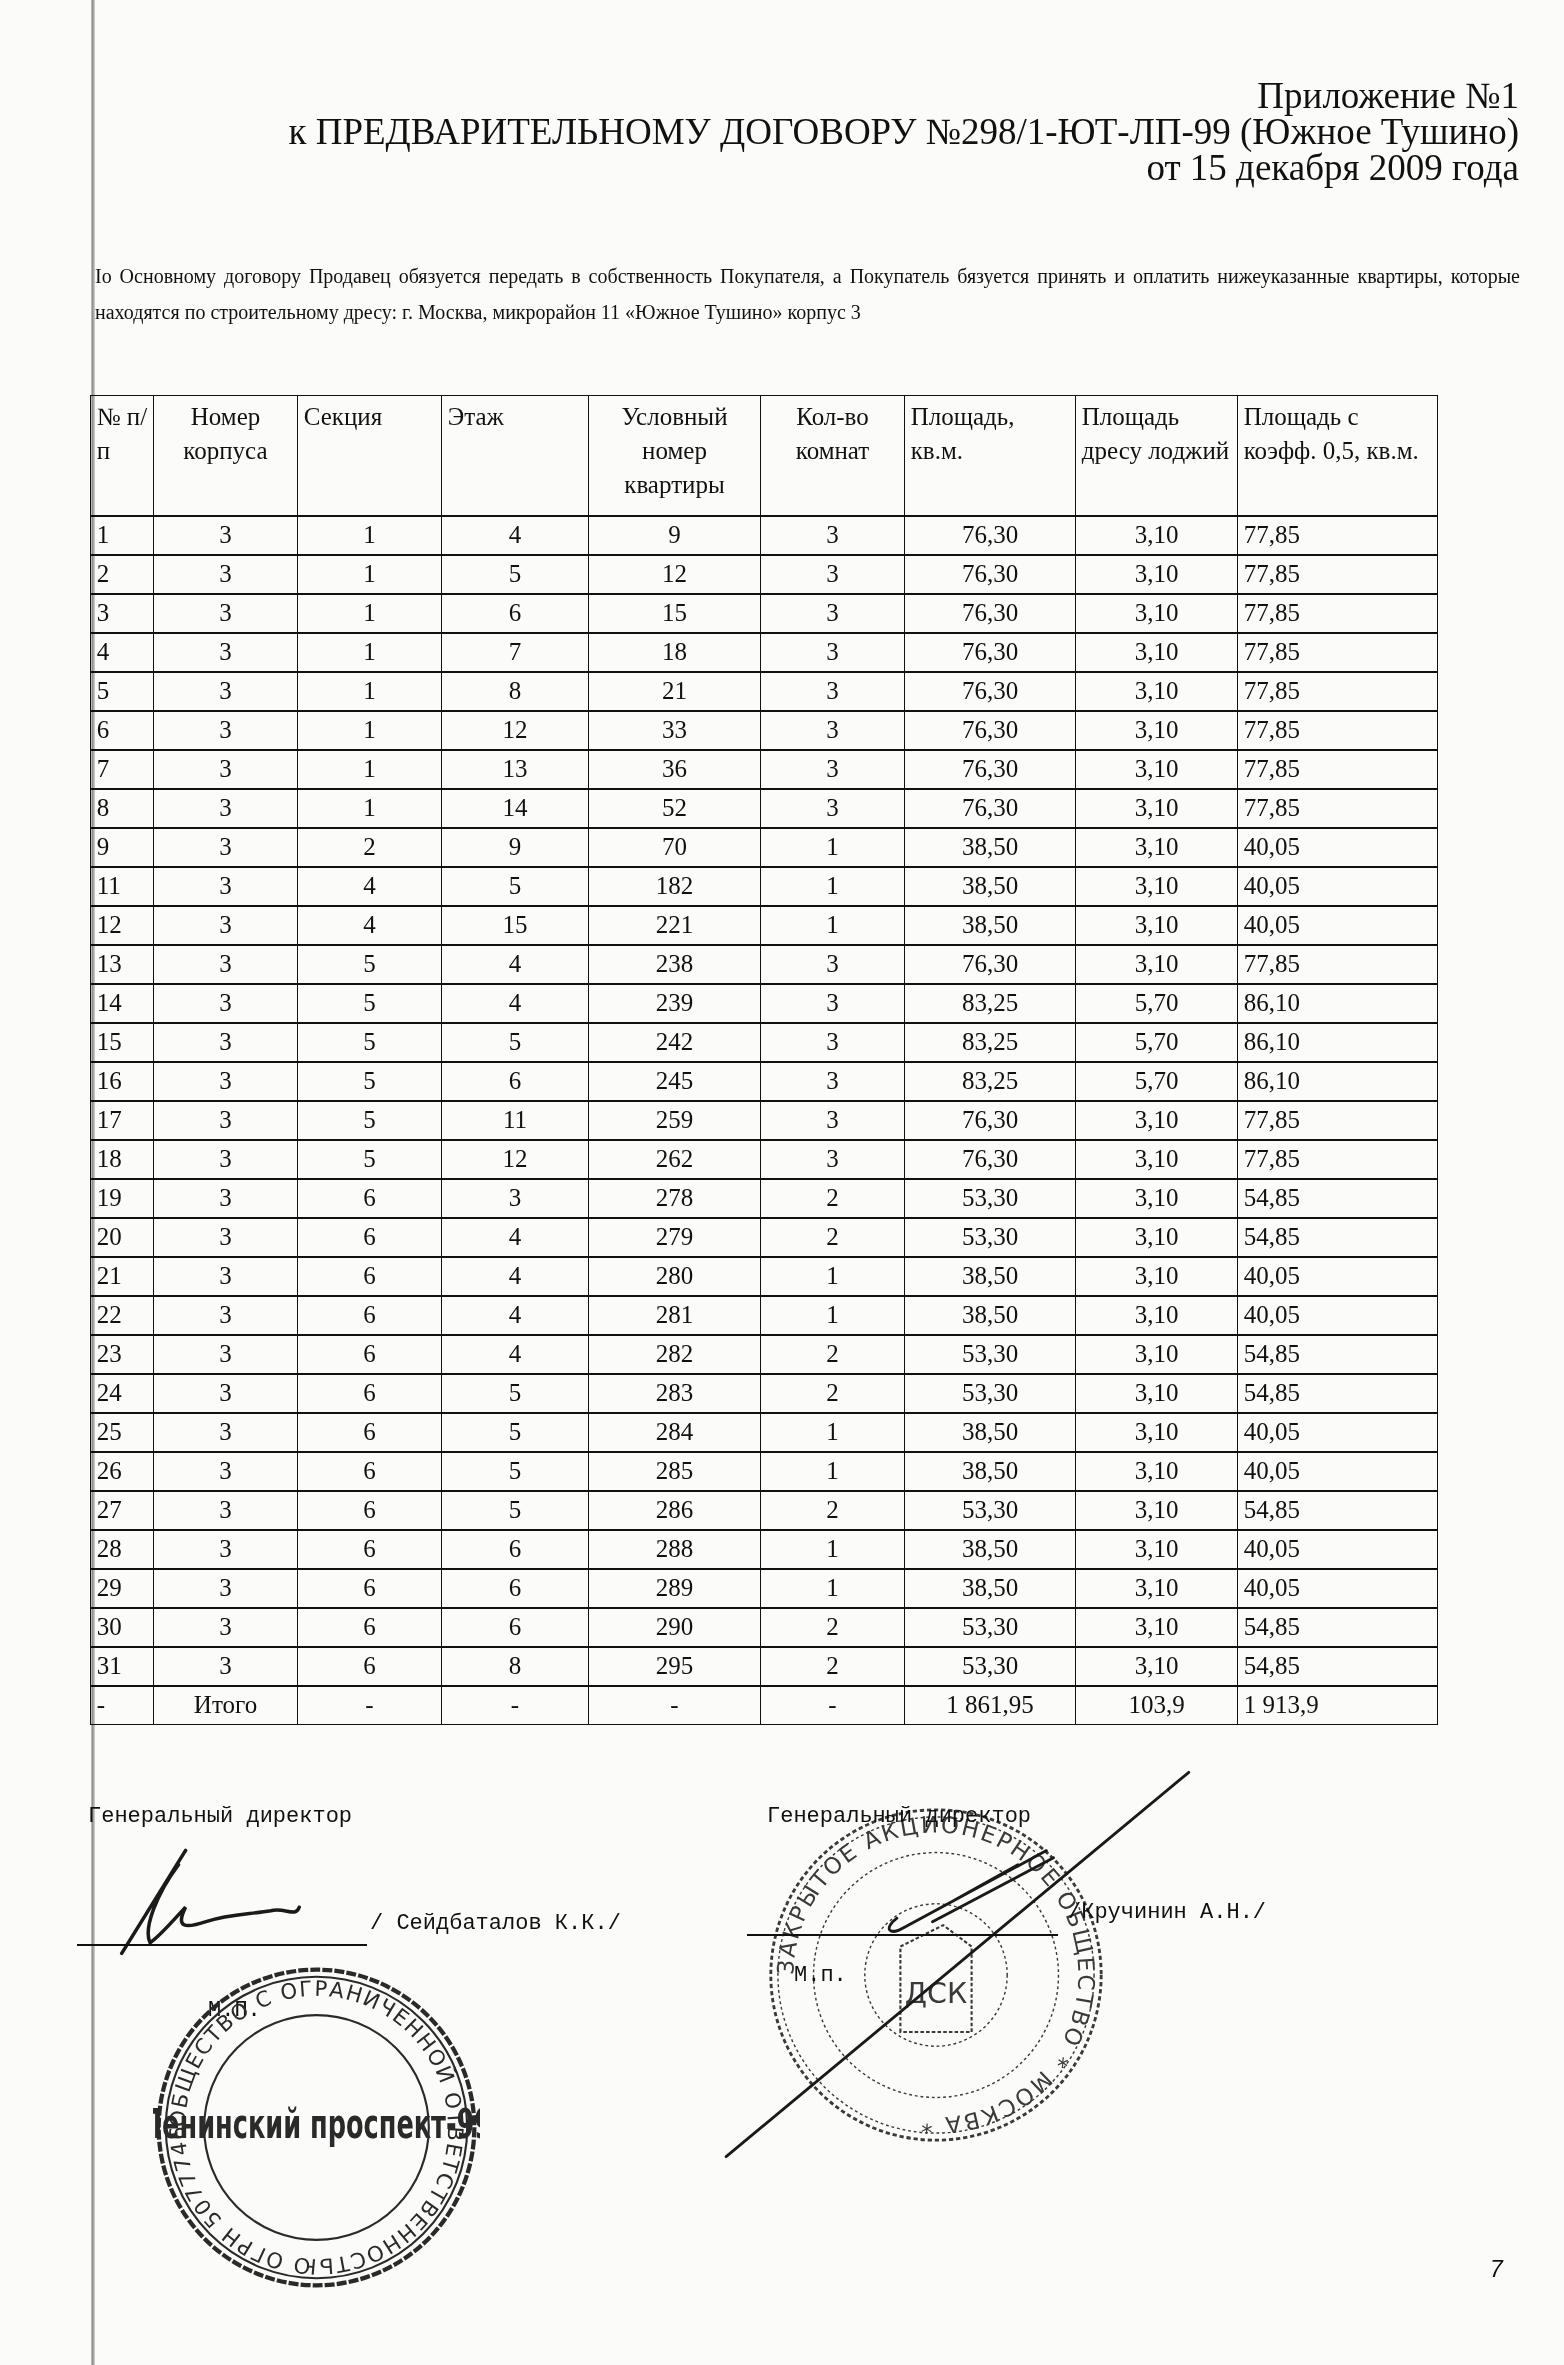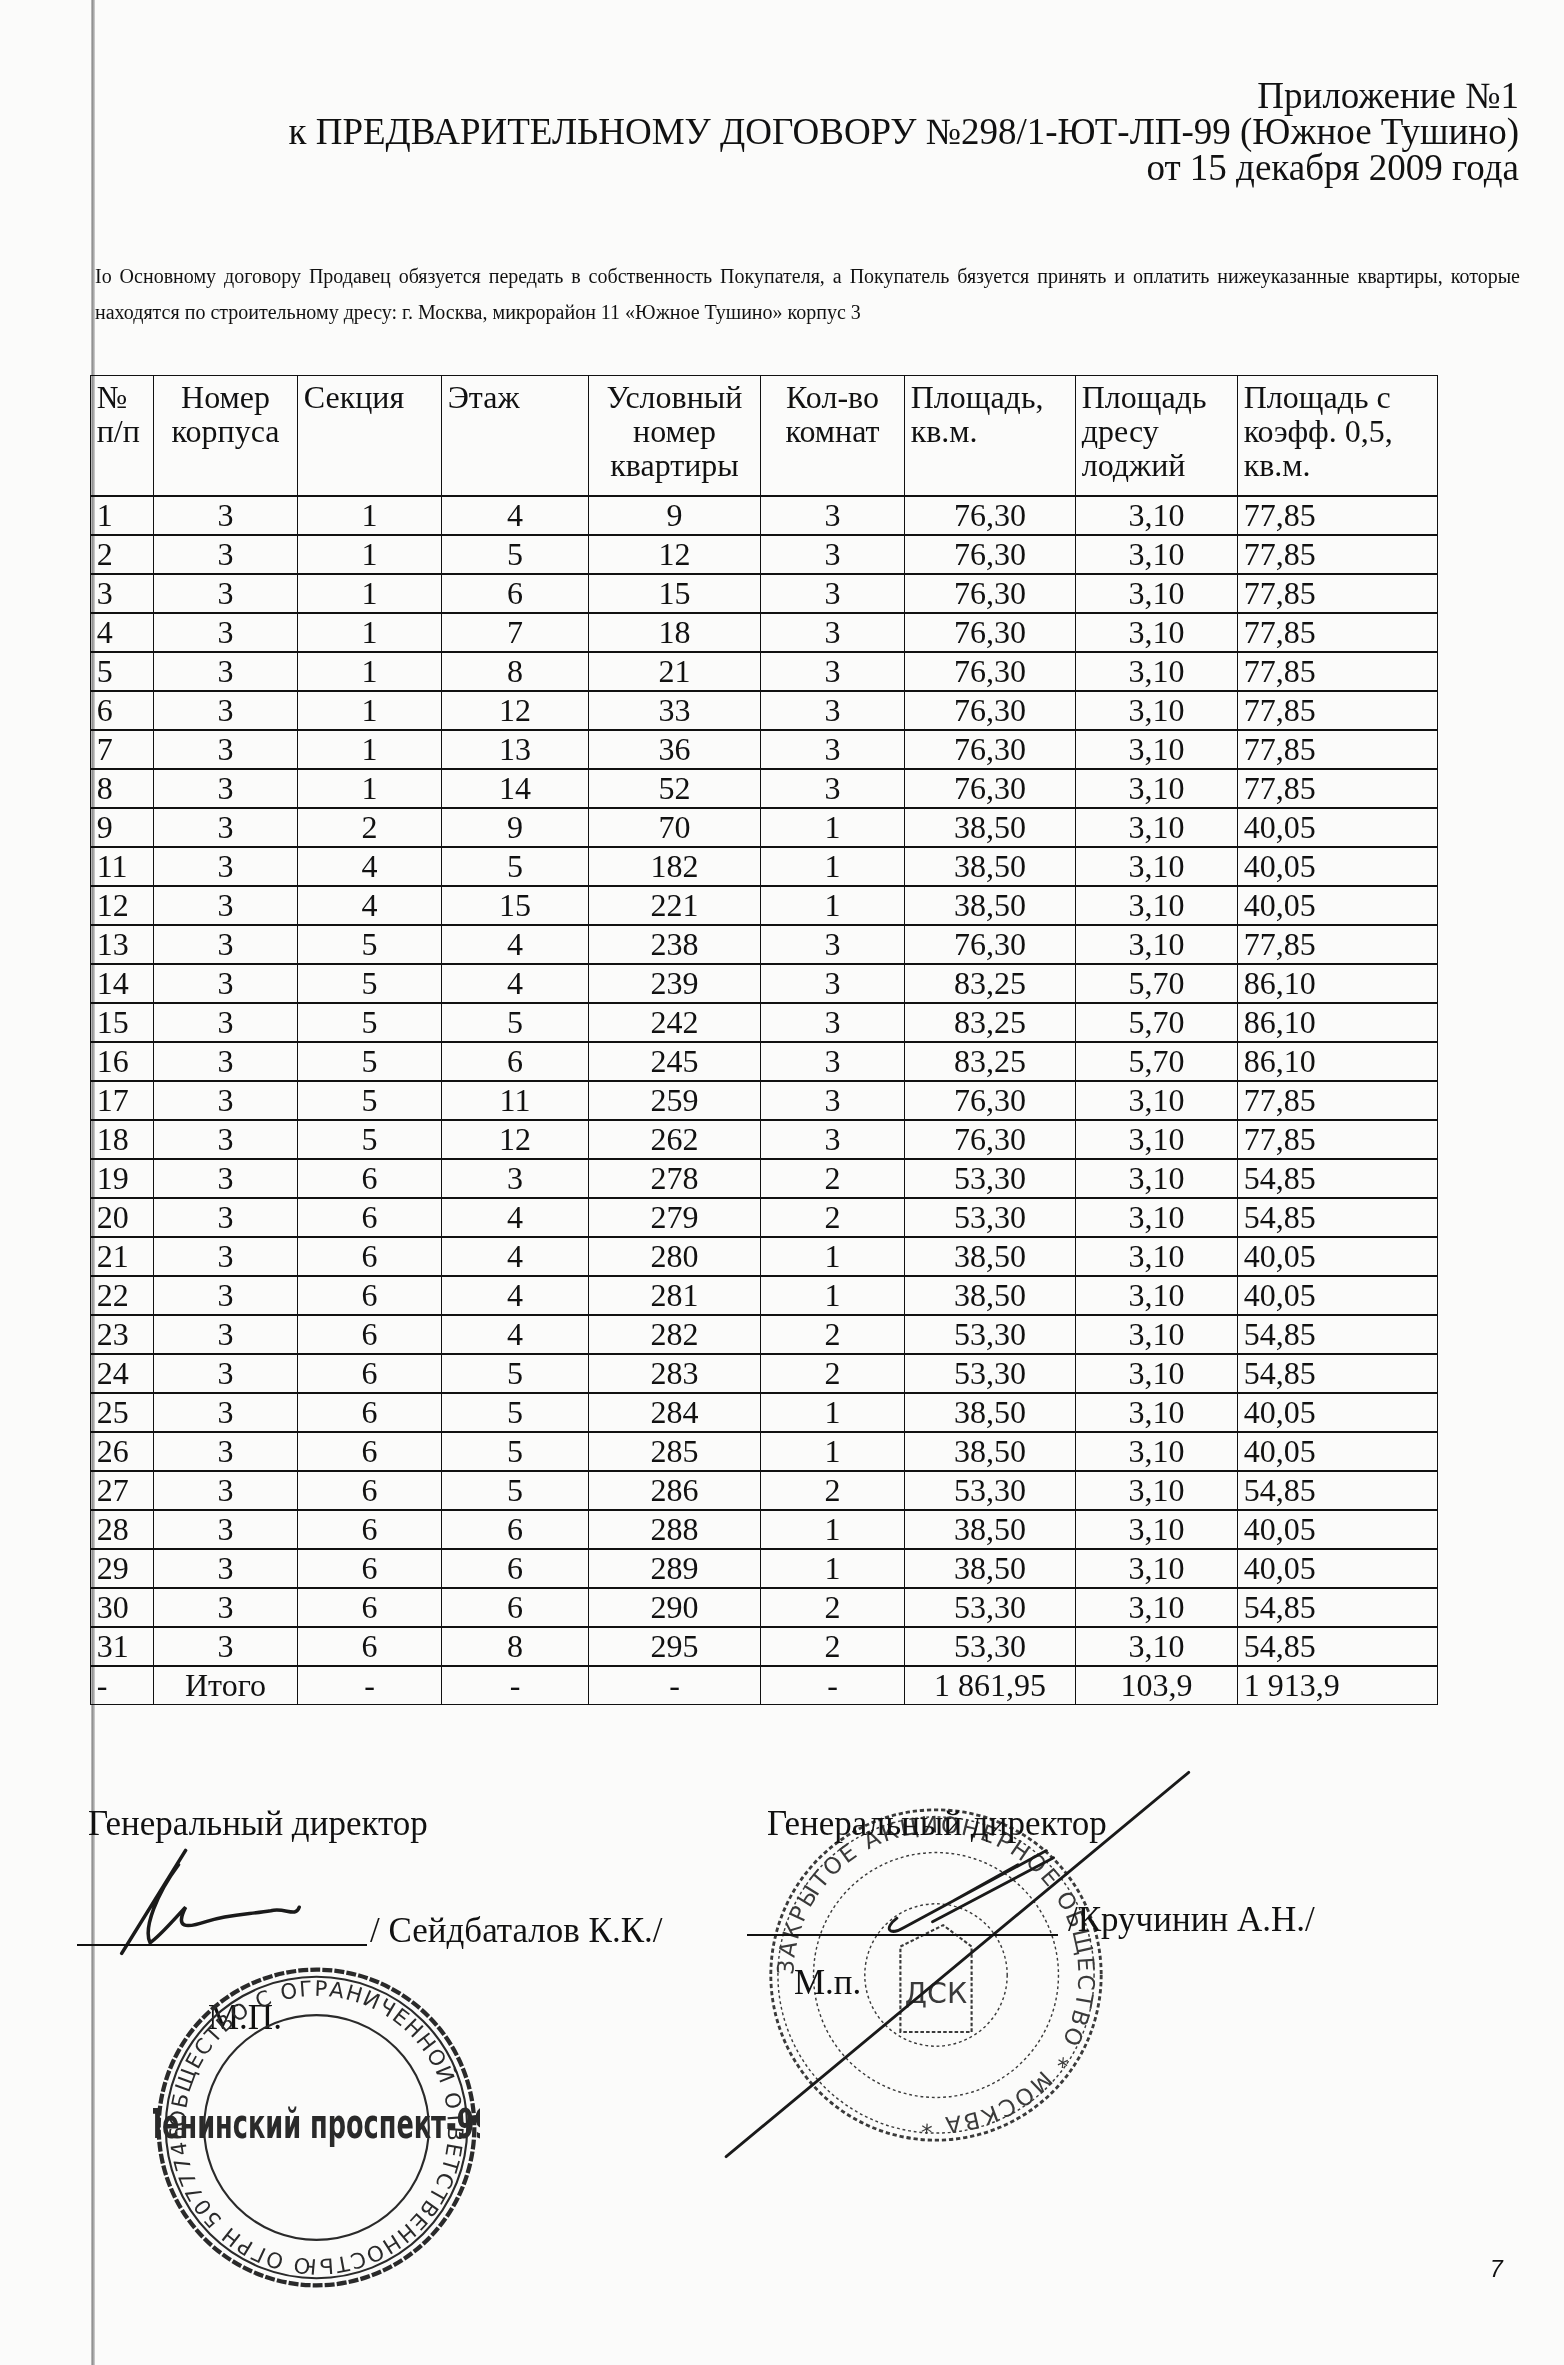--- a/index.html
+++ b/index.html
@@ -16,41 +16,41 @@
   .heading {
     position: absolute; right: 46px; top: 78px; text-align: right;
     font-size: 37px; line-height: 36px;
   }
   .intro {
     position: absolute; left: 95px; top: 258px; width: 1425px;
     font-size: 20px; line-height: 36px; text-align: justify;
     text-align-last: left;
   }
   table.apartments {
-    position: absolute; left: 90px; top: 375px;
+    position: absolute; left: 90px; top: 395px;
     width: 1346px; border-collapse: collapse; table-layout: fixed;
-    font-size: 32px;
+    font-size: 25px;
     padding-left: 30px;
   }
   table.apartments th, table.apartments td {
     border: 1.4px solid #111; padding: 0 5.7px;
   }
   table.apartments tr.head-row { height: 120px; }
   table.apartments th {
     font-weight: normal; vertical-align: top; line-height: 34px; padding-top: 4.3px;
   }
   table.apartments th.left { text-align: left; }
   table.apartments th.center { text-align: center; }
   table.apartments tbody tr { height: 39px; }
   table.apartments tbody tr.row { border-top: 2.8px solid #111; }
   table.apartments td { line-height: 36px; text-align: center; }
   table.apartments td.num-left { text-align: left; }
   table.apartments td.area { text-align: center; }
   table.apartments td.area-right { text-align: left; padding-right: 64px; margin-top: 32px; }
-  .sig-block { position: absolute; font-size: 35px; }
+  .sig-block { position: absolute; font-size: 22px; font-family: Liberation Mono, monospace; }
   .sig-title { position: absolute; white-space: nowrap; }
   .sig-line { position: absolute; height: 2.1px; background: #111; }
   .sig-name { position: absolute; white-space: nowrap; text-align: center; }
   .mp { position: absolute; white-space: nowrap; }
   .stamp { position: absolute; }
   .page-number {
     position: absolute; left: 1490px; top: 2256px;
     font-size: 23px; font-style: italic; font-family: "Liberation Sans", sans-serif;
   }
 </style>

